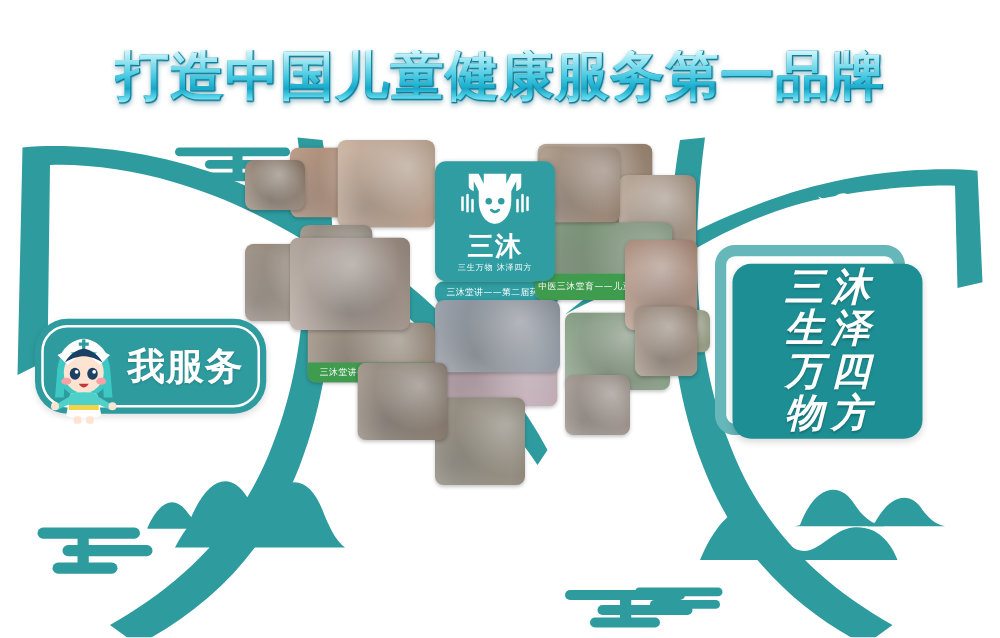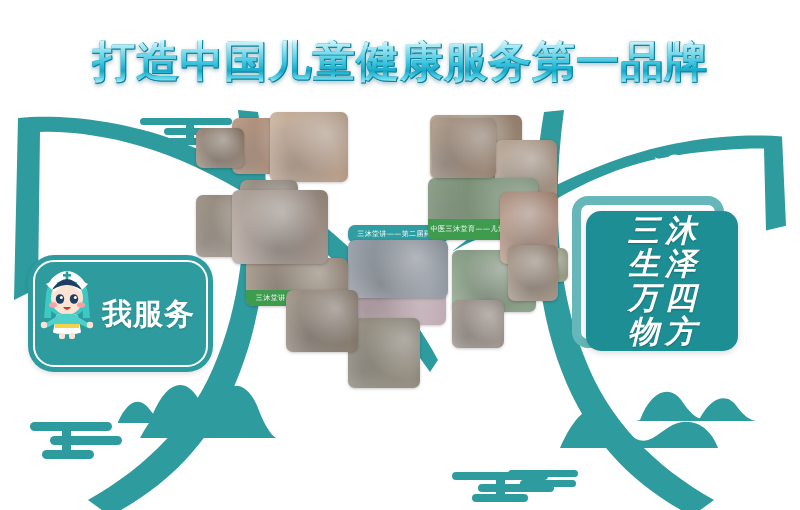--- a/index.html
+++ b/index.html
@@ -22,21 +22,21 @@
     font-size:43px; font-weight:bold; letter-spacing:1px; line-height:1;
     background:linear-gradient(180deg,#d8f6fb 0%,#9fe7f2 18%,#3fc6e0 52%,#17a8c8 72%,#59d5ea 88%,#bdeef7 100%);
     -webkit-background-clip:text; background-clip:text; color:transparent;
     -webkit-text-fill-color:transparent;
     filter:drop-shadow(0 1px 0 #0d7f9b) drop-shadow(1px 0 0 #0d7f9b) drop-shadow(0 2px 2px rgba(10,90,110,.35));
     white-space:nowrap;
   }
 
   
   #left-badge{
-    position:absolute; left:28px; top:255px; width:185px; height:117px;
+    position:absolute; left:28px; top:255px; width:185px; height:76px;
     background:#2e9b9f; border-radius:26px; z-index:6;
     box-shadow:0 2px 5px rgba(0,0,0,.12);
   }
   #left-badge .ring{
     position:absolute; left:5px; top:5px; right:5px; bottom:5px;
     border:2.5px solid #ffffff; border-radius:21px; pointer-events:none;
   }
   #badge-text{
     position:absolute; left:74px; top:9px; right:8px; bottom:7px;
     display:flex; flex-direction:column; justify-content:center; gap:2px;
@@ -251,20 +251,40 @@
         </div>
       </div>
       <div class="photo" style="left: 286px; top: 290px; width: 72px; height: 62px; z-index: 6; background: linear-gradient(68deg, rgba(255, 255, 255, 0.35), rgba(0, 0, 0, 0.15)), radial-gradient(circle at 69% 30%, rgba(255, 255, 255, 0.45), rgba(255, 255, 255, 0) 55%), radial-gradient(circle at 31% 78%, rgba(0, 0, 0, 0.28), rgba(0, 0, 0, 0) 60%), rgb(138, 123, 108);"></div>
       <div class="photo" style="left: 348px; top: 270px; width: 98px; height: 55px; z-index: 3; background: linear-gradient(31deg, rgba(255, 255, 255, 0.35), rgba(0, 0, 0, 0.15)), radial-gradient(circle at 81% 30%, rgba(255, 255, 255, 0.45), rgba(255, 255, 255, 0) 55%), radial-gradient(circle at 19% 78%, rgba(0, 0, 0, 0.28), rgba(0, 0, 0, 0) 60%), rgb(194, 164, 176);"></div>
       <div class="photo" style="left: 452px; top: 250px; width: 84px; height: 62px; z-index: 4; background: linear-gradient(35deg, rgba(255, 255, 255, 0.35), rgba(0, 0, 0, 0.15)), radial-gradient(circle at 58% 30%, rgba(255, 255, 255, 0.45), rgba(255, 255, 255, 0) 55%), radial-gradient(circle at 42% 78%, rgba(0, 0, 0, 0.28), rgba(0, 0, 0, 0) 60%), rgb(126, 154, 122);"></div>
       <div class="photo" style="left: 530px; top: 248px; width: 38px; height: 34px; z-index: 5; background: linear-gradient(60deg, rgba(255, 255, 255, 0.35), rgba(0, 0, 0, 0.15)), radial-gradient(circle at 69% 30%, rgba(255, 255, 255, 0.45), rgba(255, 255, 255, 0) 55%), radial-gradient(circle at 31% 78%, rgba(0, 0, 0, 0.28), rgba(0, 0, 0, 0) 60%), rgb(151, 160, 127);"></div>
       <div class="photo" style="left: 452px; top: 300px; width: 52px; height: 48px; z-index: 6; background: linear-gradient(48deg, rgba(255, 255, 255, 0.35), rgba(0, 0, 0, 0.15)), radial-gradient(circle at 73% 30%, rgba(255, 255, 255, 0.45), rgba(255, 255, 255, 0) 55%), radial-gradient(circle at 27% 78%, rgba(0, 0, 0, 0.28), rgba(0, 0, 0, 0) 60%), rgb(155, 142, 133);"></div>
       <div class="photo" style="left: 348px; top: 318px; width: 72px; height: 70px; z-index: 3; background: linear-gradient(52deg, rgba(255, 255, 255, 0.35), rgba(0, 0, 0, 0.15)), radial-gradient(circle at 80% 30%, rgba(255, 255, 255, 0.45), rgba(255, 255, 255, 0) 55%), radial-gradient(circle at 20% 78%, rgba(0, 0, 0, 0.28), rgba(0, 0, 0, 0) 60%), rgb(141, 132, 115);"></div>
     </div>
 
+  <div id="logo-tile">
+    <svg id="logo-mark" viewBox="0 0 58 48">
+      <path d="M8 4 L16 4 L20 12 L20 4 L38 4 L38 12 L42 4 L50 4 L50 14
+               C50 16 48 17 46 18 L46 10 L42 18 L42 26 C42 36 36 44 29 44
+               C22 44 16 36 16 26 L16 18 L12 10 L12 18 C10 17 8 16 8 14 Z" fill="#ffffff"></path>
+      <circle cx="24" cy="26" r="2.6" fill="#2f9da1"></circle>
+      <circle cx="34" cy="26" r="2.6" fill="#2f9da1"></circle>
+      <path d="M26 33 Q29 36 32 33" stroke="#2f9da1" stroke-width="2" fill="none" stroke-linecap="round"></path>
+      <g fill="#ffffff">
+        <rect x="2" y="22" width="2" height="12" rx="1"></rect>
+        <rect x="6" y="20" width="2" height="15" rx="1"></rect>
+        <rect x="10" y="24" width="2" height="11" rx="1"></rect>
+        <rect x="46" y="24" width="2" height="11" rx="1"></rect>
+        <rect x="50" y="20" width="2" height="15" rx="1"></rect>
+        <rect x="54" y="22" width="2" height="12" rx="1"></rect>
+      </g>
+    </svg>
+    <div id="logo-word">三沐</div>
+    <div id="logo-sub">三生万物  沐泽四方</div>
+  </div>
 
   <div id="title-wrap">
     <div id="page-title">打造中国儿童健康服务第一品牌</div>
   </div>
 
   <div id="left-badge">
     <div class="ring"></div>
     <svg id="mascot" viewBox="0 0 66 79">
 
       <ellipse cx="33" cy="34" rx="21" ry="22" fill="#3ec8c4"></ellipse>

